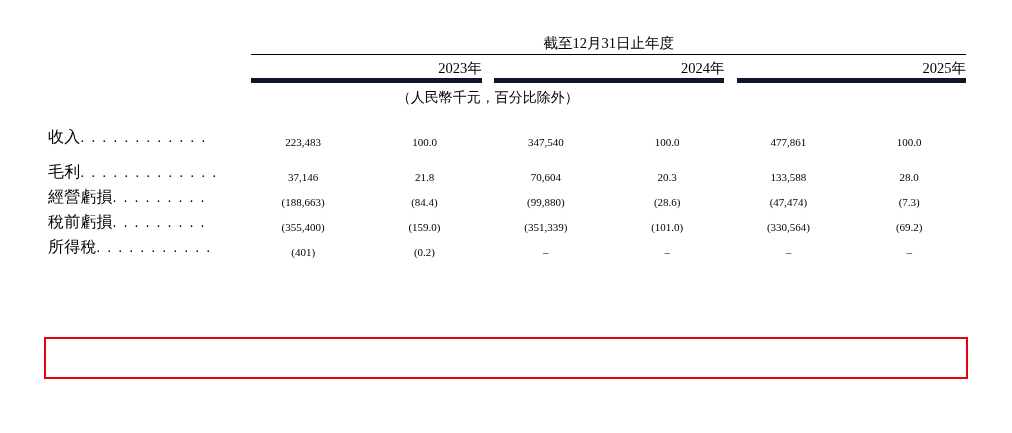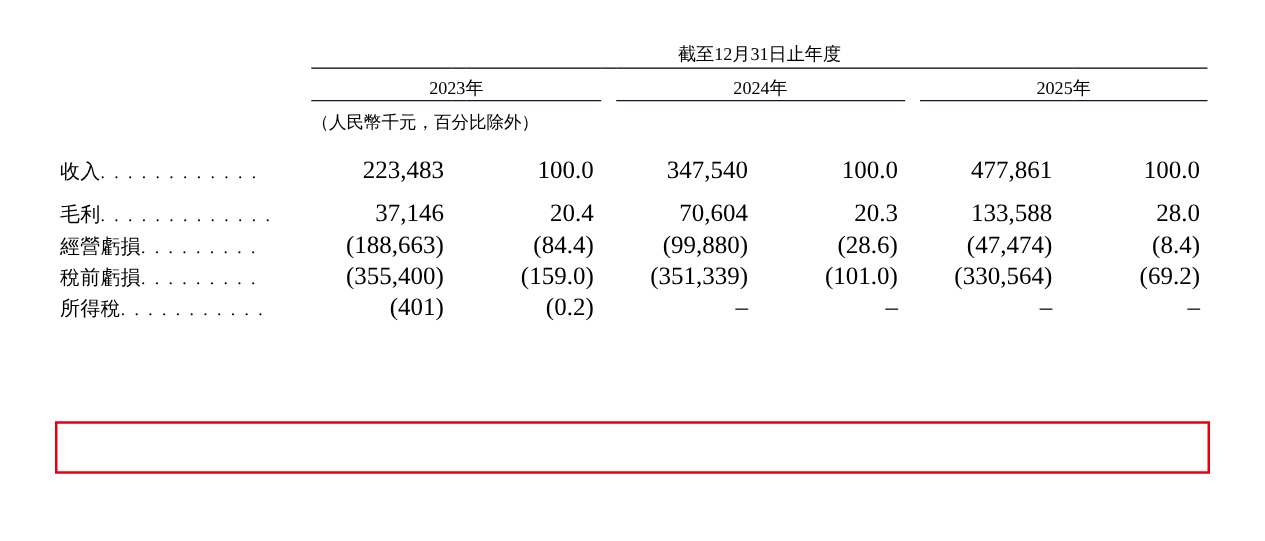--- a/index.html
+++ b/index.html
@@ -35,50 +35,50 @@
     vertical-align: bottom;
     font-weight: normal;
   }
 
   
   .c-label { width: 208px; }
   .c-num   { width: 118px; }
   .c-gap   { width: 14px; }
 
   .num {
-    text-align: right;
+    text-align: center;
     padding-right: 6px;
     white-space: nowrap;
-    font-size: 20px;
+    font-size: 11px;
   }
   .hdr {
     text-align: center;
     white-space: nowrap;
     font-size: 14.5px;
   }
 
   .rule-top td { border-bottom: 1px solid #000; height: 1px; }
-  .hr-span { border-bottom: 1px solid #0f172a; }
+  .hr-span { border-bottom: 5px solid #0f172a; text-align: right; }
 
   .row-h { height: 26px; }
   .row-d { height: 25px; }
 
   .bold { font-weight: normal; }
   .lbl {
     white-space: nowrap;
     font-size: 16px;
     letter-spacing: 0.2px;
   }
   .lbl .dots { letter-spacing: 2px; font-size: 14px; }
 
   .spacer-sm { height: 10px; }
   .spacer-md { height: 16px; }
 
   .ccy {
-    text-align: left;
+    text-align: center;
     font-size: 14px;
     white-space: nowrap;
   }
 
   
   .dbl {
     position: relative;
   }
   .dbl::after {
     content: "";
@@ -175,21 +175,21 @@
     <tr class="spacer-sm">
           <td colspan="12"></td>
         </tr>
 
     <tr class="row-d bold">
       <td class="lbl bold">
         <span>毛利</span><span class="dots">. . . . . . . . . . . . .</span>
       </td>
       <td class="num bold">37,146</td>
       <td></td>
-      <td class="num bold">20.4</td>
+      <td class="num bold">21.8</td>
       <td></td>
       <td class="num bold">70,604</td>
       <td></td>
       <td class="num bold">20.3</td>
       <td></td>
       <td class="num bold">133,588</td>
       <td></td>
       <td class="num bold">28.0</td>
     </tr>
 
@@ -200,21 +200,21 @@
       <td class="num">(188,663)</td>
       <td></td>
       <td class="num">(84.4)</td>
       <td></td>
       <td class="num">(99,880)</td>
       <td></td>
       <td class="num">(28.6)</td>
       <td></td>
       <td class="num">(47,474)</td>
       <td></td>
-      <td class="num">(8.4)</td>
+      <td class="num">(7.3)</td>
     </tr>
 
     <tr class="row-d bold">
       <td class="lbl bold">
         <span>稅前虧損</span><span class="dots">. . . . . . . . .</span>
       </td>
       <td class="num bold">(355,400)</td>
       <td></td>
       <td class="num bold">(159.0)</td>
       <td></td>

